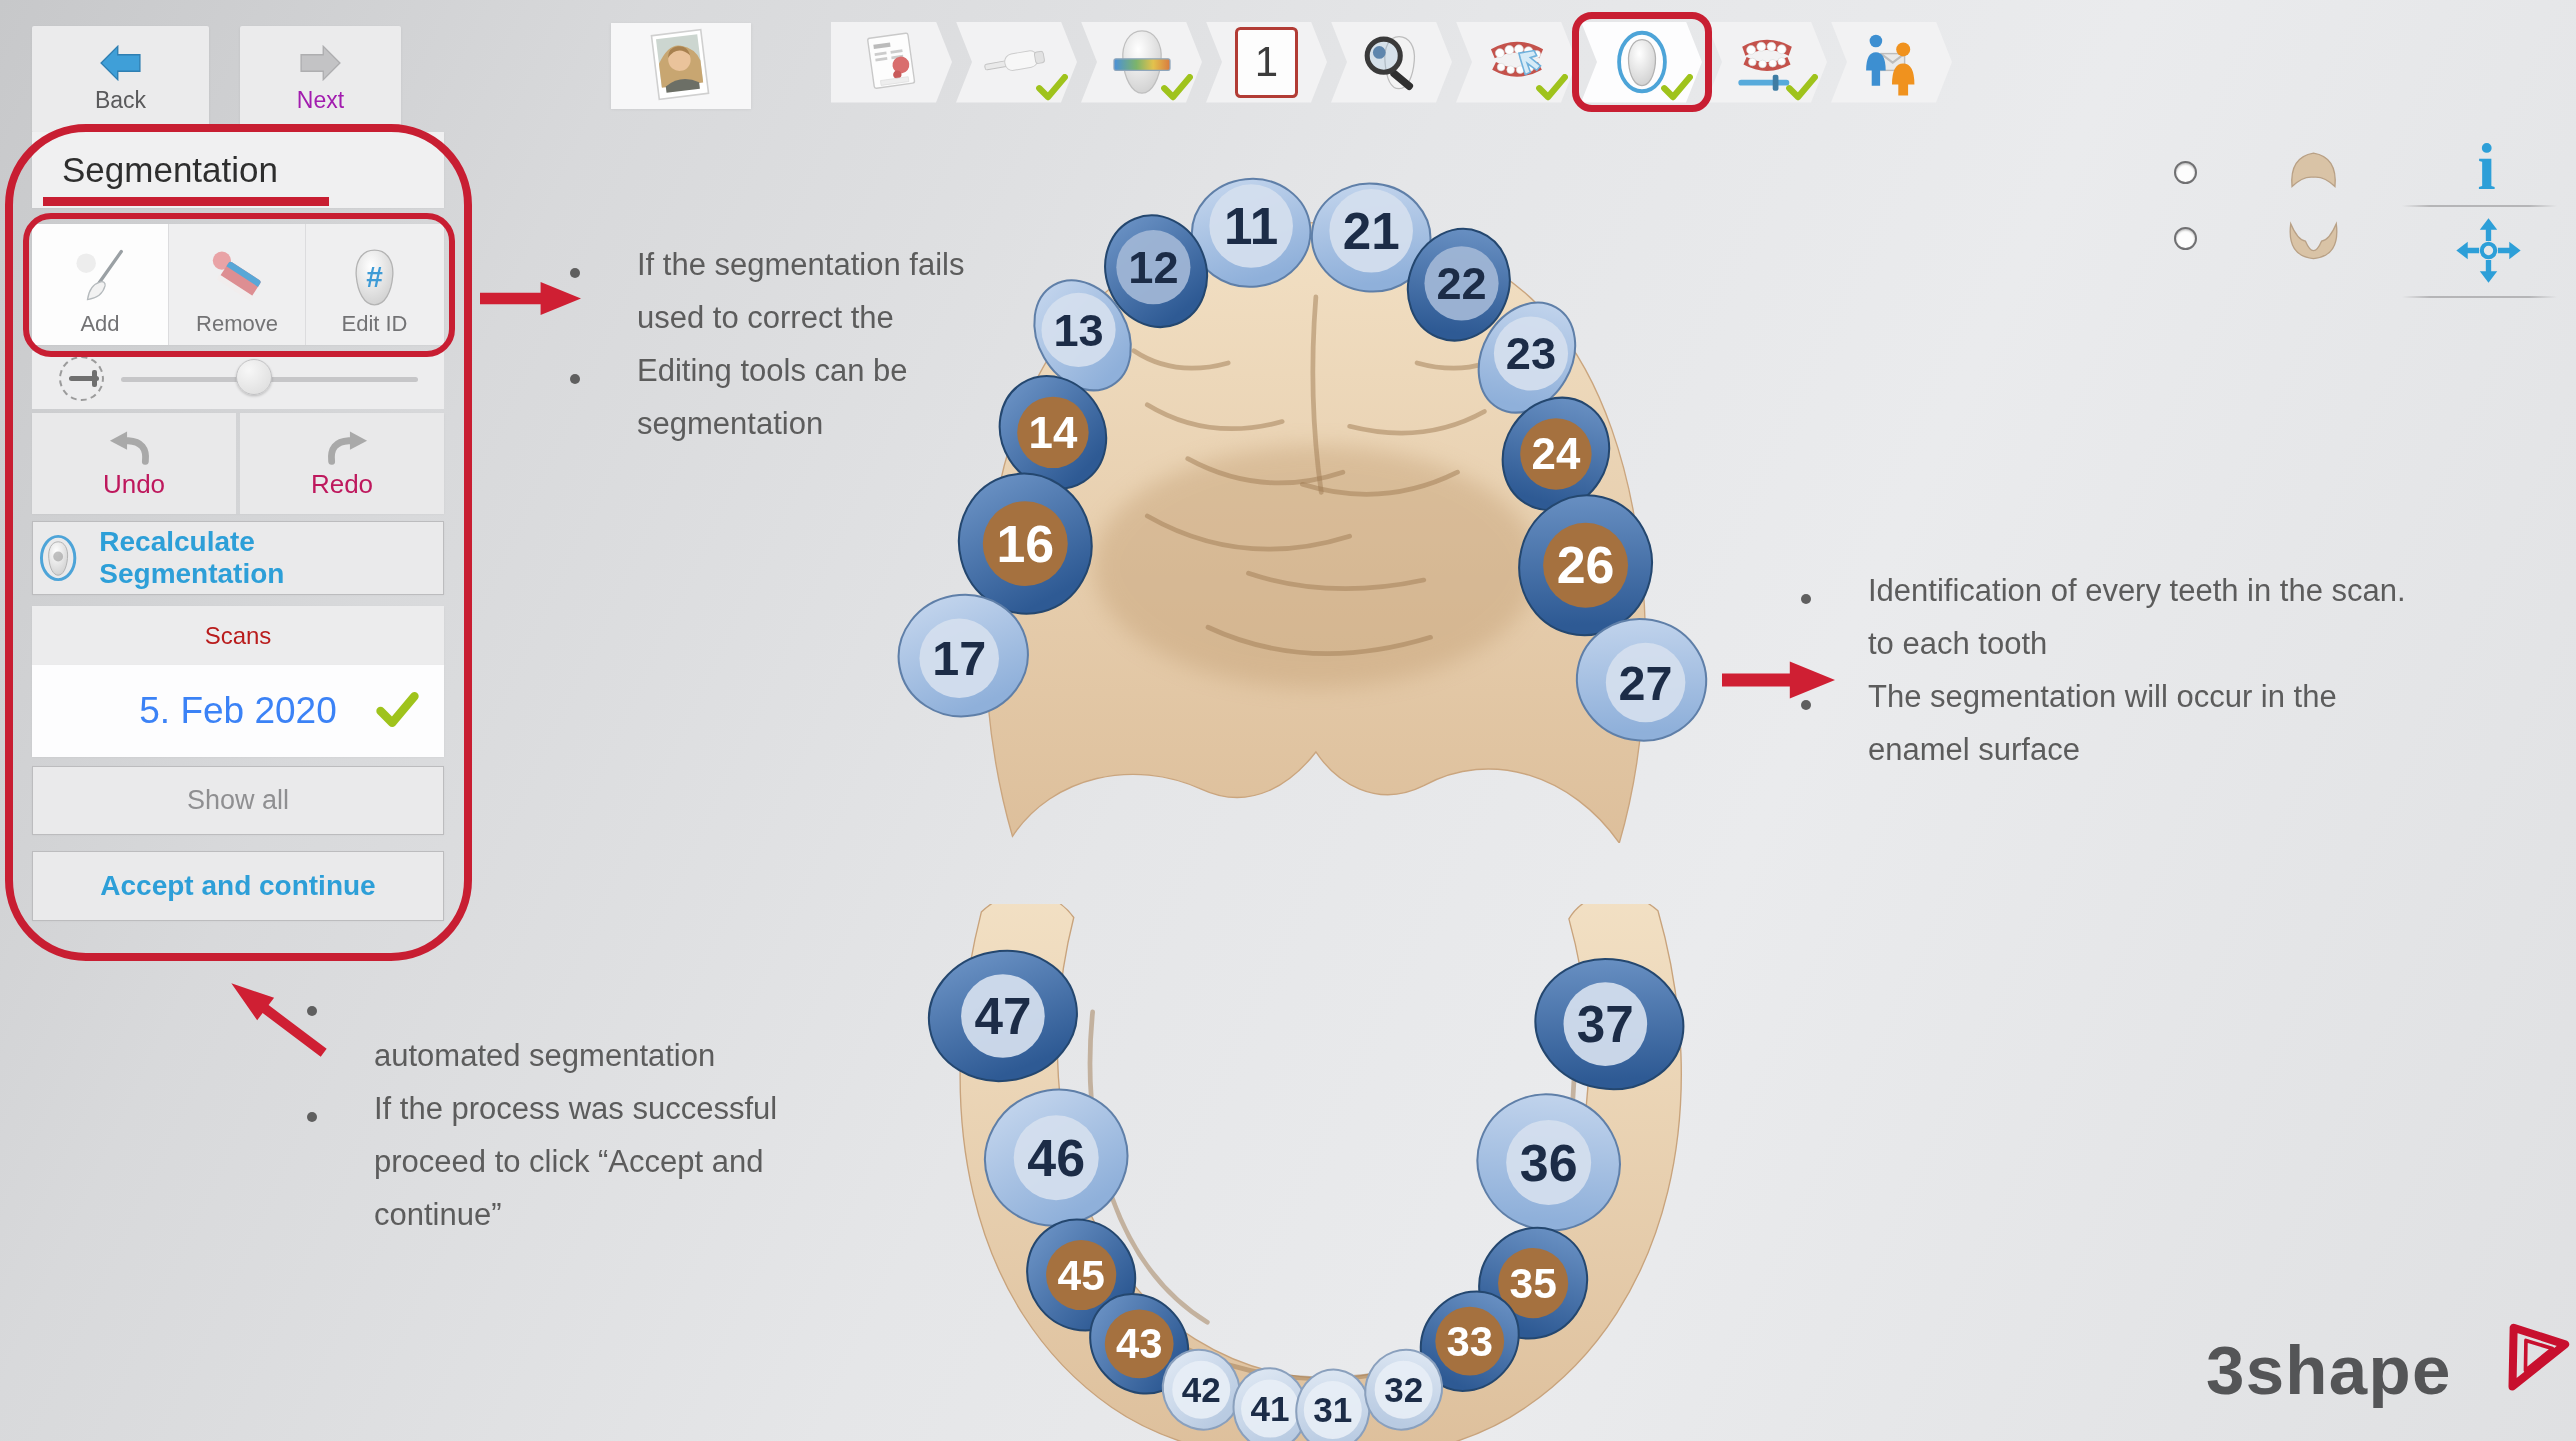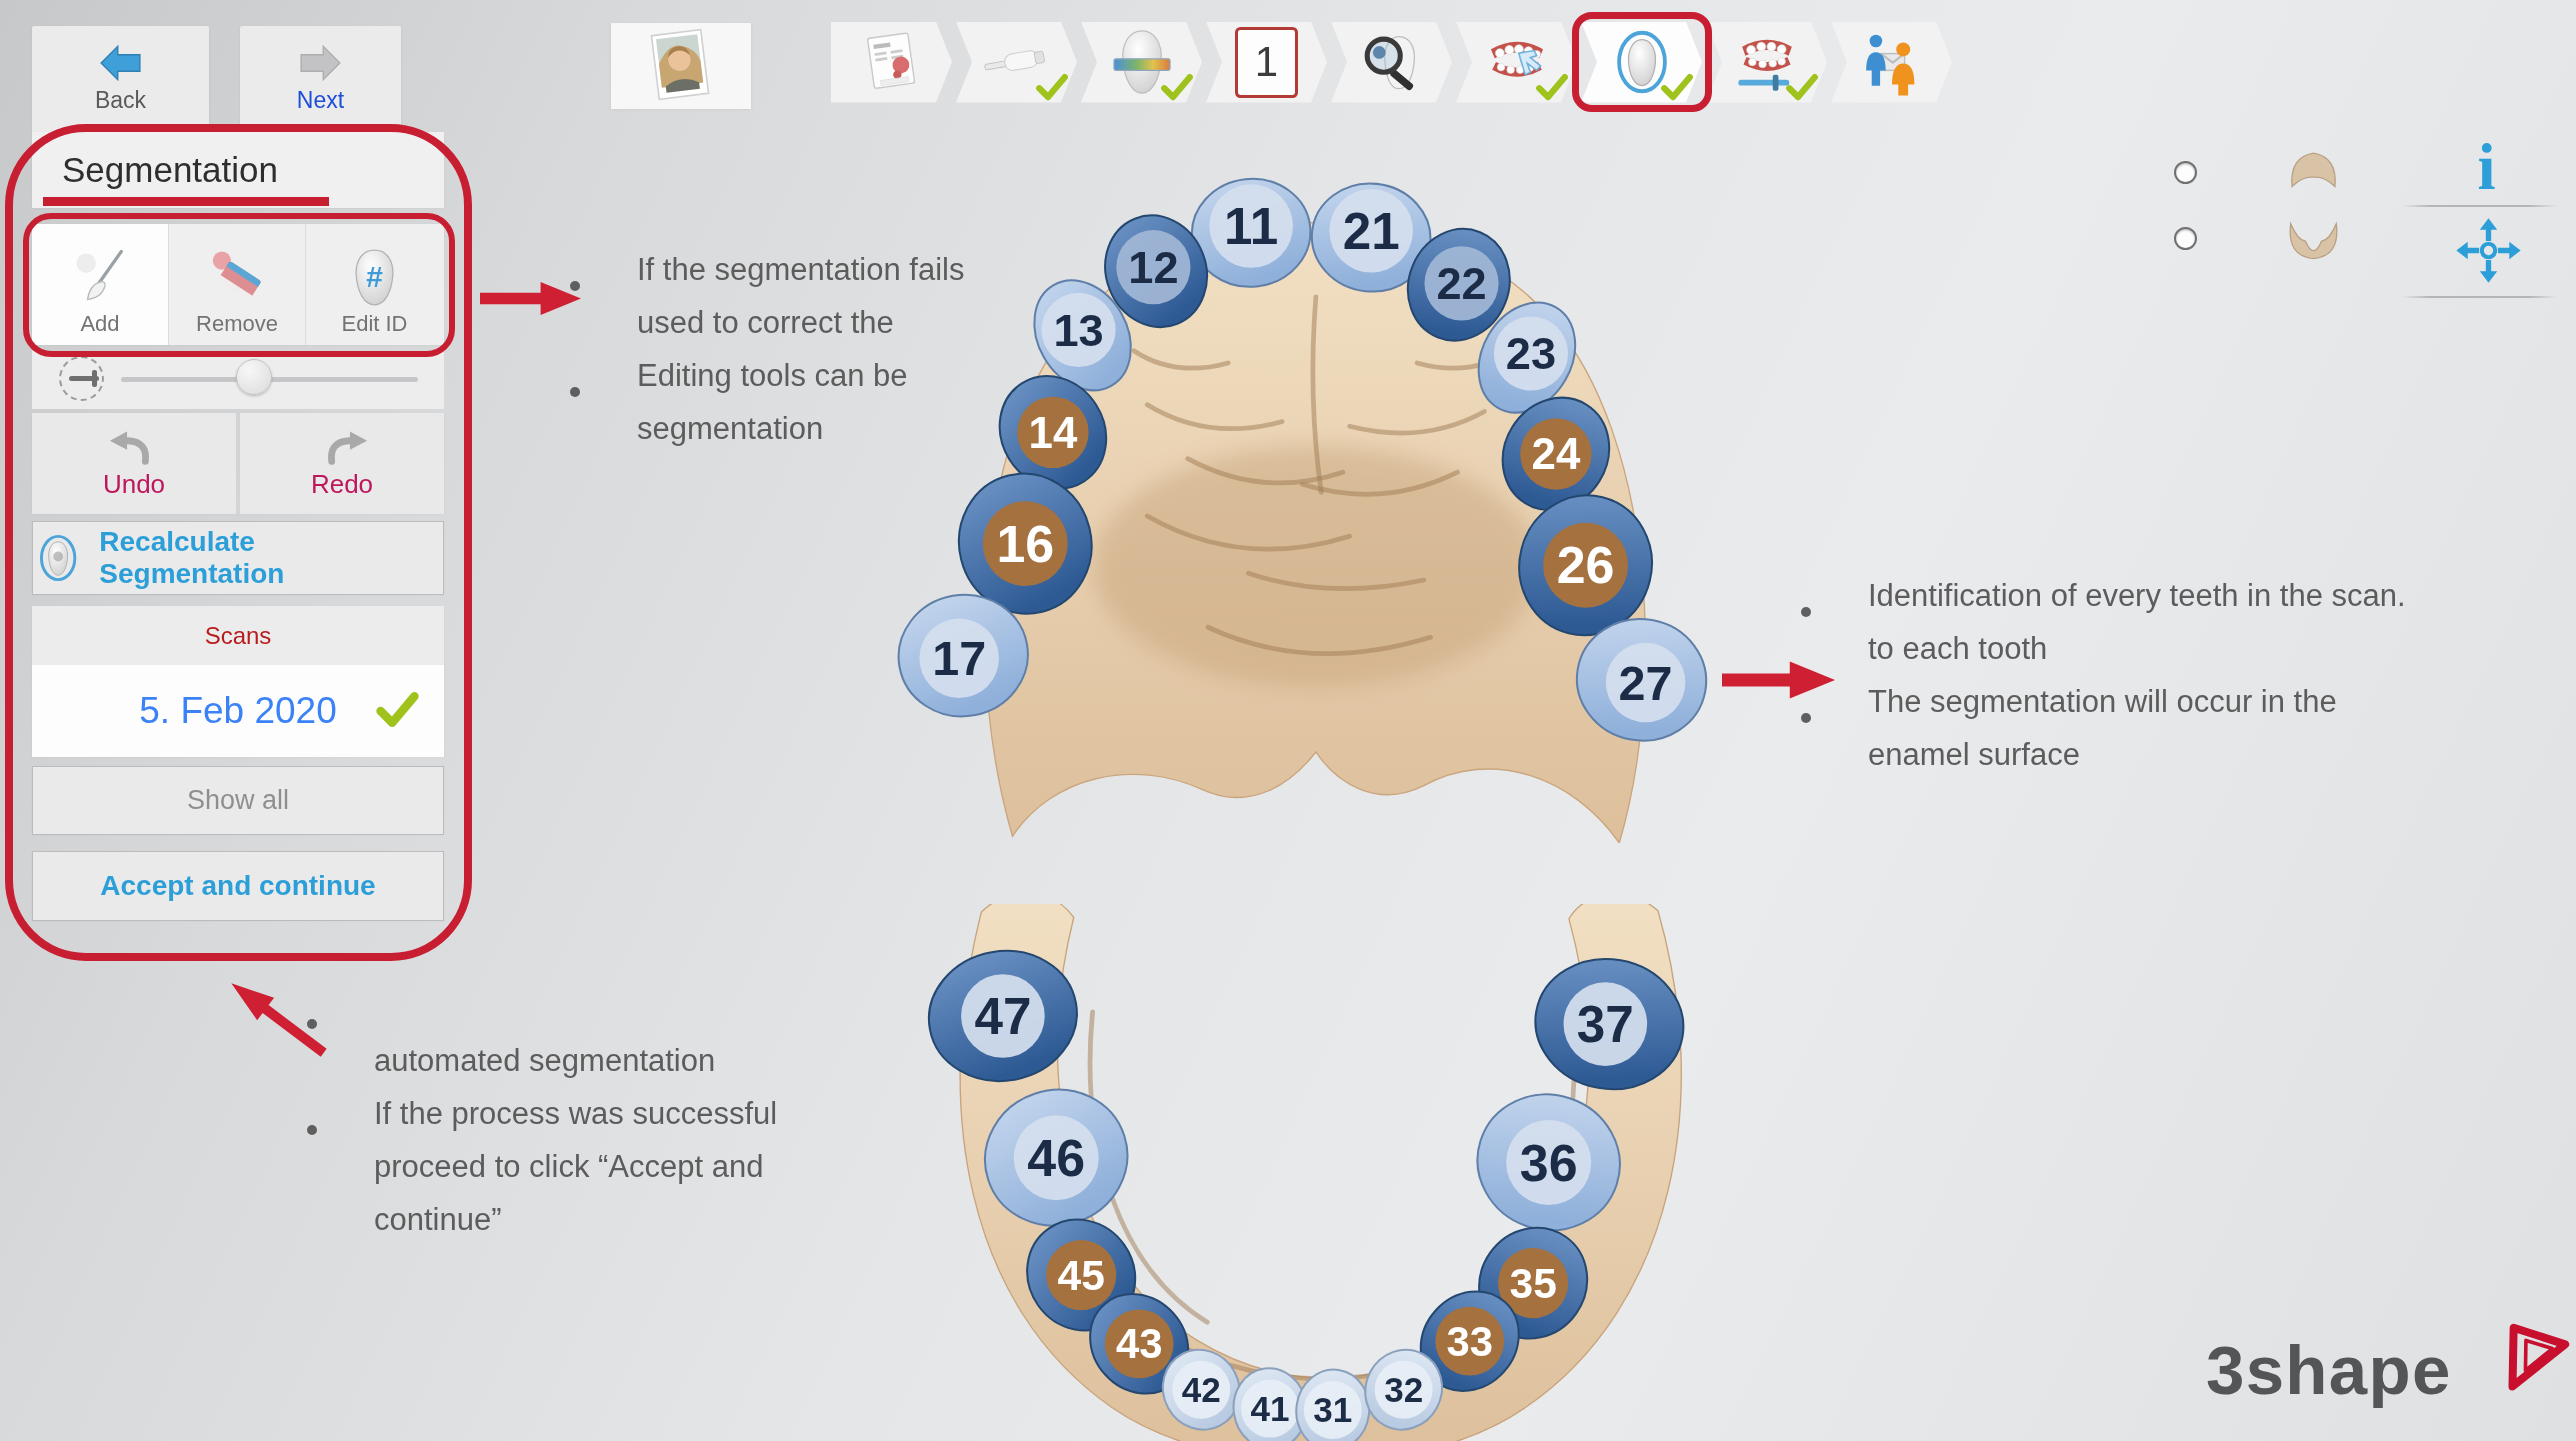--- a/index.html
+++ b/index.html
@@ -6,21 +6,21 @@
     font-family:"Liberation Sans","DejaVu Sans",sans-serif;
     background:linear-gradient(115deg,#c7c8ca 0%,#d8d9db 20%,#e5e6e8 46%,#eaebed 66%,#dfe0e2 100%);}
   .abs{position:absolute;}
   
   .navbtn{position:absolute;top:26px;height:107px;background:#ebebec;border-radius:2px;
     display:flex;flex-direction:column;align-items:center;justify-content:center;gap:6.7px;
     box-shadow:0 1.3px 3.4px rgba(0,0,0,.06);}
   #btn-back{left:32px;width:177px;}
   #btn-next{left:240px;width:161px;}
   .navlbl{font-size:23px;color:#5a5a5c;}
-  #btn-next .navlbl{color:#1d4ed8;}
+  #btn-next .navlbl{color:#a21caf;}
   
   #patient-card{left:611px;top:23px;width:140px;height:86px;background:#f7f7f8;
     display:flex;align-items:center;justify-content:center;box-shadow:0 1.3px 3.4px rgba(0,0,0,.08);}
   
   #workflow-bar{left:831px;top:21.6px;height:81px;display:flex;gap:4px;position:absolute;}
   .wf-step{width:121px;height:81px;background:#f2f2f3;position:relative;flex:0 0 auto;
     display:flex;align-items:center;justify-content:center;
     clip-path:polygon(0 0,calc(100% - 16px) 0,100% 50%,calc(100% - 16px) 100%,0 100%,16px 50%);}
   .wf-step.first{clip-path:polygon(0 0,calc(100% - 16px) 0,100% 50%,calc(100% - 16px) 100%,0 100%);}
   .wf-step.current{background:#fdfdfe;}
@@ -77,21 +77,21 @@
   #ring-tools{left:23px;top:213px;width:432px;height:144px;border-width:6.7px;border-radius:28px;box-sizing:border-box;}
   #ring-step{left:1572px;top:12px;width:140px;height:100px;border-width:7.4px;border-radius:20px;box-sizing:border-box;}
   #title-underline{left:43px;top:197px;width:286px;height:8.8px;background:#c81e32;position:absolute;}
   .red-arrow{position:absolute;pointer-events:none;}
   .red-arrow svg{width:100%;height:100%;display:block;}
   #arrow-tools{left:480px;top:281px;width:101px;height:35px;}
   #arrow-ident{left:1722px;top:661px;width:113px;height:38px;}
   #arrow-accept{left:217px;top:999px;width:121px;height:38px;transform:rotate(217deg);}
   
   .note{position:absolute;}
-  .note-line{display:flex;height:53px;align-items:flex-end;}
+  .note-line{display:flex;height:53px;align-items:center;}
   .note-line .dot{width:10px;height:10px;border-radius:50%;background:#5f5f5f;margin-top:16px;flex:0 0 10px;}
   .note-line .gap{width:57px;flex:0 0 57px;}
   .note-line .txt{font-size:31px;color:#5c5c5c;line-height:43px;white-space:nowrap;}
   .note-line .dot.hidden{visibility:hidden;}
   #note-editing-tools{left:570px;top:238px;}
   #note-identification{left:1801px;top:564px;}
   #note-clinician{left:307px;top:976px;}
   
   #upper-svg{position:absolute;left:891px;top:162px;width:870px;height:681px;}
   #lower-svg{position:absolute;left:897px;top:904px;width:850px;height:537px;}

